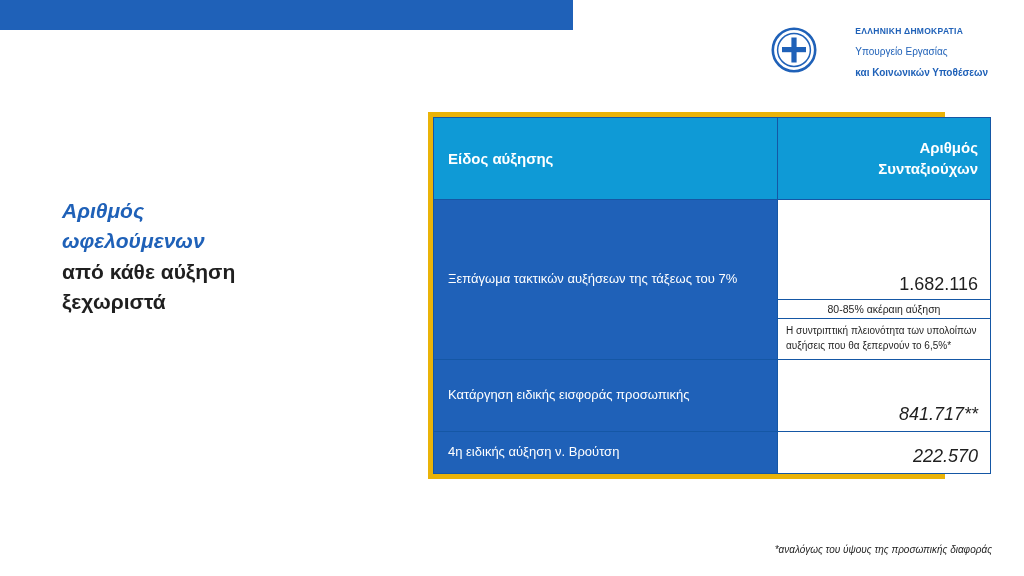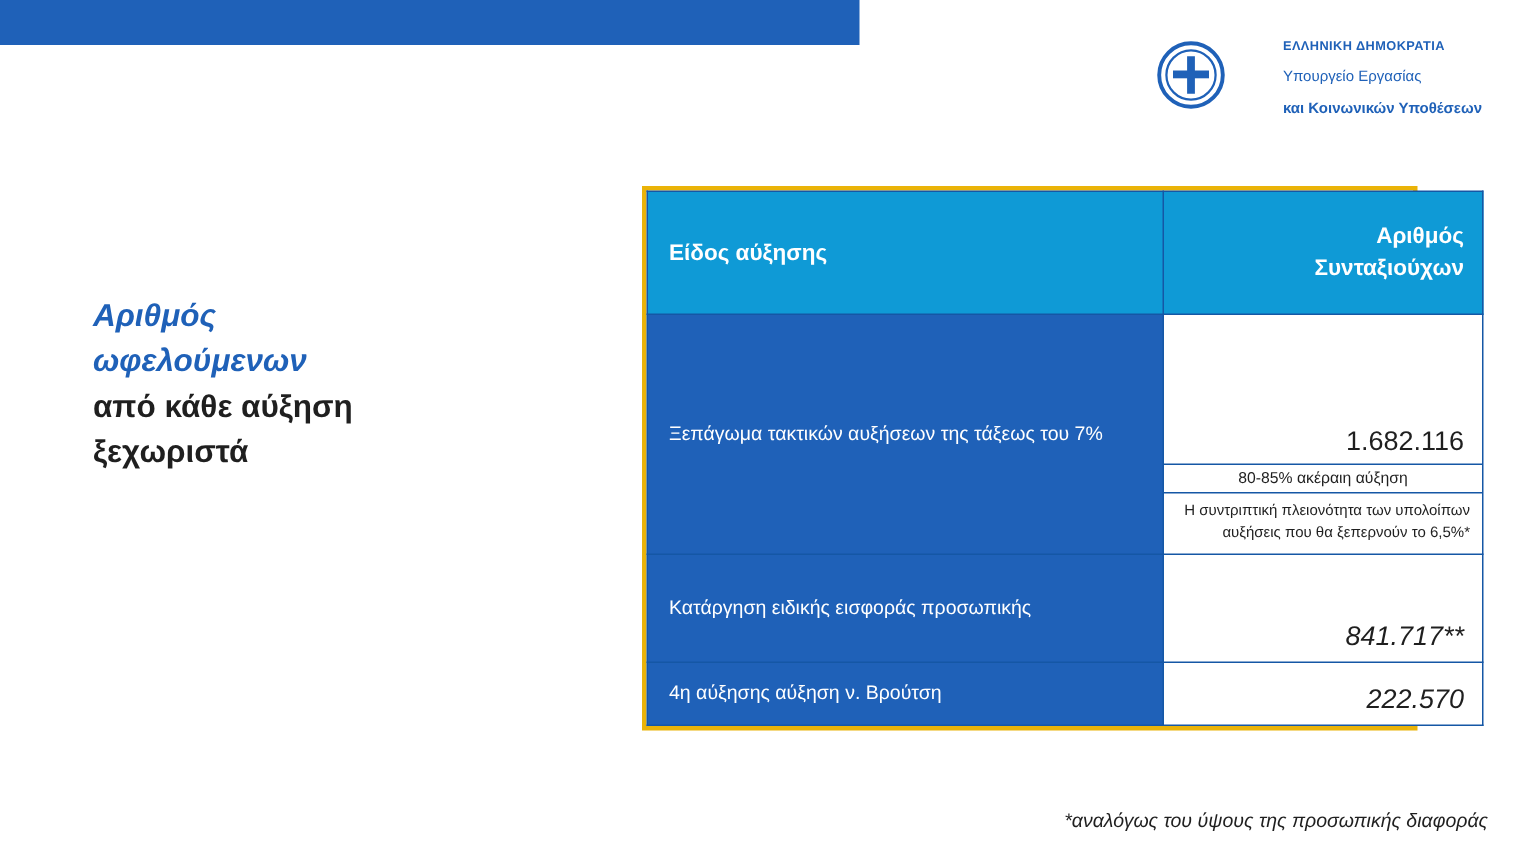--- a/index.html
+++ b/index.html
@@ -38,22 +38,22 @@
 
   
   .headline {
     position: absolute; left: 62px; top: 196px; width: 300px;
     font-size: 21px; line-height: 1.45; font-weight: 700; color: #1F1F1F;
   }
   .headline .hl-accent { color: #1F61B8; font-style: italic; font-weight: 700; }
 
   
   .table {
-    position: absolute; left: 428px; top: 124px; width: 517px;
-    border: 3px solid #eab308;
+    position: absolute; left: 428px; top: 112px; width: 517px;
+    border: 5px solid #eab308;
     border-collapse: collapse;
   }
   table { border-collapse: collapse; width: 100%; table-layout: fixed; }
   col.c1 { width: 344px; }
   col.c2 { width: 213px; }
 
   th.head-left, th.head-right {
     background: #0F9AD6; color: #fff; font-size: 15px; font-weight: 700;
     border: 1px solid #1557A5;
     height: 82px;
@@ -73,37 +73,37 @@
     padding: 0; vertical-align: bottom; text-align: right;
   }
   .val-main {
     font-size: 18px; padding: 6px 12px 4px 0; text-align: right;
   }
   .val-sub {
     font-size: 10.5px; text-align: center; color:#1F1F1F;
     border-top: 1px solid #1557A5; padding: 3px 16px;
   }
   .val-sub2 {
-    font-size: 10px; text-align: right; color:#1F1F1F; line-height: 1.5;
+    font-size: 10px; text-align: left; color:#1F1F1F; line-height: 1.5;
     border-top: 1px solid #1557A5; padding: 4px 8px 6px;
   }
   .row-tall td { height: 160px; }
   .row-mid td { height: 72px; }
   .row-small td { height: 42px; }
   .val-plain {
     font-size: 18px; padding: 0 12px 6px 0; text-align: right;
   }
   .val-cell-bottom { vertical-align: bottom; font-style: italic; }
 
   
   .footnotes {
     position: absolute; right: 32px; bottom: 18px; text-align: right;
     color: #1F1F1F;
   }
-  .fn { font-size: 13px; line-height: 1.6; font-style: italic; }
+  .fn { font-size: 10px; line-height: 1.6; font-style: italic; }
 </style>
 </head>
 <body>
 
 <div class="slide">
 
   <div class="top-bar"></div>
 
   <div class="logo-block">
     <span class="emblem">
@@ -152,21 +152,21 @@
             <div class="val-sub2">Η συντριπτική πλειονότητα των υπολοίπων αυξήσεις που θα ξεπερνούν το 6,5%*</div>
           </td>
         </tr>
         <tr class="row-mid">
           <td class="label">Κατάργηση ειδικής εισφοράς προσωπικής</td>
           <td class="value val-cell-bottom">
             <div class="val-plain">841.717**</div>
           </td>
         </tr>
         <tr class="row-small">
-          <td class="label">4η αύξησης αύξηση ν. Βρούτση</td>
+          <td class="label">4η ειδικής αύξηση ν. Βρούτση</td>
           <td class="value val-cell-bottom">
             <div class="val-plain">222.570</div>
           </td>
         </tr>
       </tbody>
     </table>
   </div>
 
   <div class="footnotes">
     <div class="fn">*αναλόγως του ύψους της προσωπικής διαφοράς</div>

